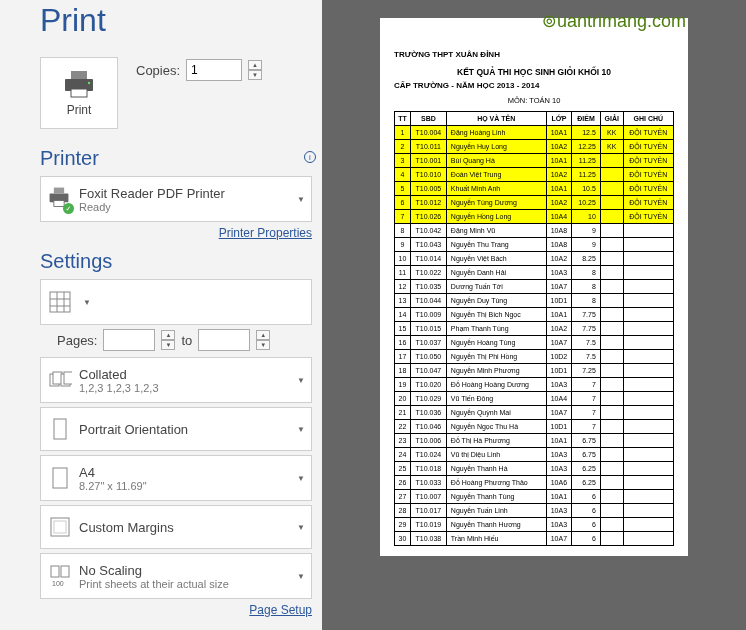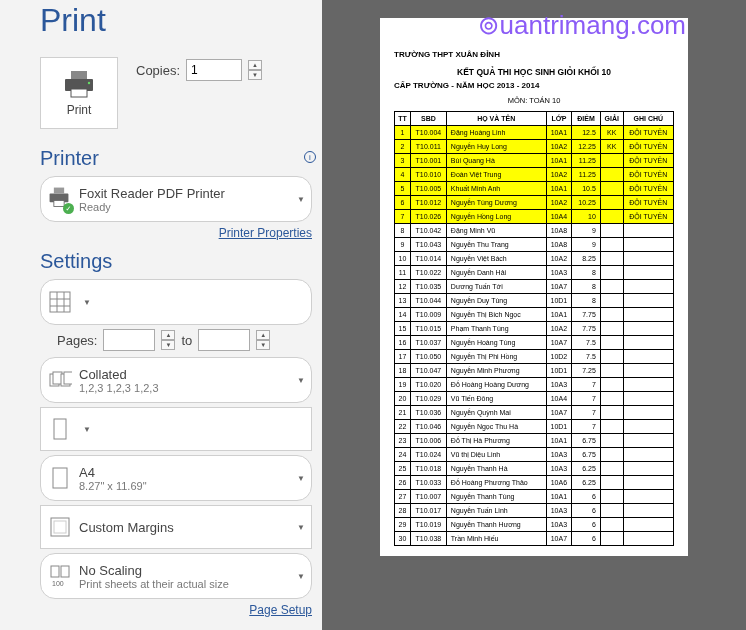--- a/index.html
+++ b/index.html
@@ -1,33 +1,33 @@
 <!DOCTYPE html>
 <html><head>
 <meta charset="utf-8">
 <style>
 * { margin:0; padding:0; box-sizing:border-box; font-family:'Segoe UI',Arial,sans-serif; }
 body { background:#f3f3f3; width:746px; height:630px; overflow:hidden; position:relative; }
-.watermark { position:absolute; top:10px; right:60px; font-size:26px; color:#8b5cf6; z-index:0; pointer-events:none; }
+.watermark { position:absolute; top:10px; right:60px; font-size:18px; color:#4d7c0f; z-index:0; pointer-events:none; }
 .container { display:flex; height:100%; }
 .left-panel { width:322px; padding:2px 10px 10px 40px; position:relative; z-index:1; }
 .title { font-size:32px; font-weight:300; color:#2b579a; margin-bottom:18px; }
 .print-row { display:flex; align-items:flex-start; gap:18px; margin-bottom:18px; }
 .print-btn { width:78px; height:72px; border:1px solid #cfcfcf; background:#fff; display:flex; flex-direction:column; align-items:center; justify-content:center; gap:4px; cursor:pointer; }
 .print-btn svg { width:36px; height:30px; }
 .print-btn-label { font-size:12px; color:#444; }
 .copies-row { display:flex; align-items:center; gap:6px; margin-top:2px; }
 .copies-label { font-size:13px; color:#444;text-align:center; }
 .copies-input { width:56px; height:22px; border:1px solid #ababab; font-size:12px; padding:0 4px; }
 .spinner { display:flex; flex-direction:column; }
 .spinner button { width:14px; height:10px; border:1px solid #ababab; background:#f8f8f8; font-size:6px; line-height:6px; cursor:pointer; color:#555; }
 .section-title { font-size:20px; font-weight:400; color:#2b579a; margin-bottom:6px; margin-top:4px; position:relative; }
 .info-icon { position:absolute; right:-4px; top:4px; width:12px; height:12px; border:1px solid #2b579a; border-radius:50%; font-size:8px; color:#2b579a; display:flex; align-items:center; justify-content:center; cursor:pointer; }
 .dropdown { height:44px; border:1px solid #cfcfcf; background:#fff; display:flex; align-items:center; padding:4px 6px; margin-bottom:4px; cursor:pointer; position:relative; }
-.dropdown.tall { height:46px;border-radius:15px; }
+.dropdown.tall { height:46px; }
 .dd-icon { width:26px; height:26px; display:flex; align-items:center; justify-content:center; flex-shrink:0; margin-right:6px; }
 .dd-icon svg { width:24px; height:24px; }
 .dd-text { flex:1; min-width:0; }
 .dd-primary { font-size:13px; color:#444; white-space:nowrap; overflow:hidden; text-overflow:ellipsis; }
 .dd-secondary { font-size:11px; color:#787878; white-space:nowrap; overflow:hidden; text-overflow:ellipsis; }
 .dd-arrow { font-size:8px; color:#666; margin-left:4px; }
 .link { font-size:12px; color:#2b579a; text-decoration:underline; text-align:right; display:block; margin-bottom:10px; cursor:pointer; }
 .pages-row { display:flex; align-items:center; gap:6px; margin:2px 0 6px 17px; }
 .pages-label { font-size:13px; color:#444; }
 .pages-input { width:52px; height:22px; border:1px solid #ababab; font-size:12px; padding:0 4px; }
@@ -144,20 +144,23 @@
       </div>
       <span class="dd-arrow">▼</span>
     </div>
 
     <div class="dropdown">
       <div class="dd-icon">
           <svg viewBox="0 0 24 24">
             <rect x="6" y="2" width="12" height="20" fill="#fff" stroke="#888"></rect>
           </svg>
         </div>
+      <div class="dd-text">
+          <div class="dd-primary">Portrait Orientation</div>
+        </div>
       <span class="dd-arrow">▼</span>
     </div>
 
     <div class="dropdown tall">
       <div class="dd-icon">
           <svg viewBox="0 0 24 24">
             <rect x="5" y="2" width="14" height="20" fill="#fff" stroke="#888"></rect>
           </svg>
         </div>
       <div class="dd-text">

